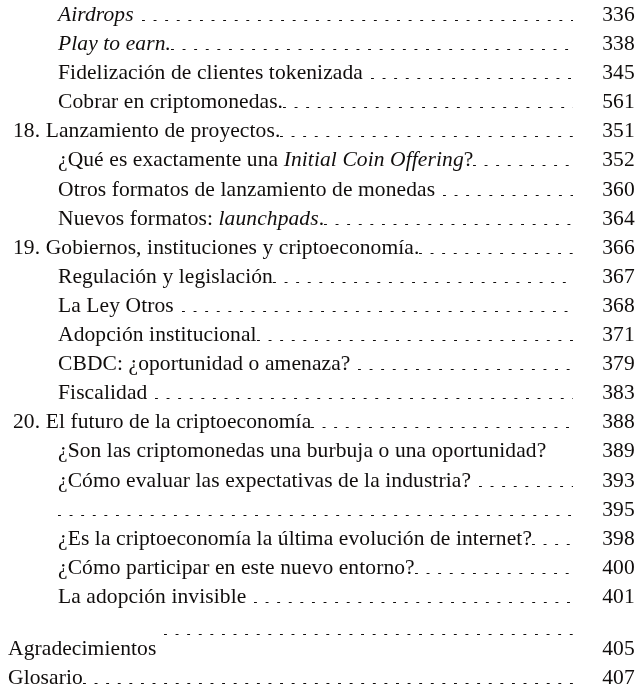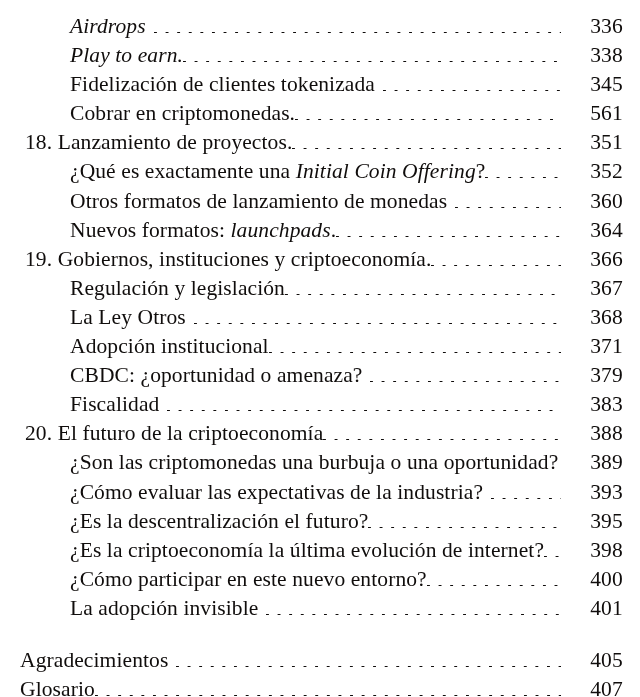--- a/index.html
+++ b/index.html
@@ -14,42 +14,42 @@
     overflow: hidden;
     font-family: "Liberation Serif", "DejaVu Serif", serif;
     color: #100d0c;
     -webkit-font-smoothing: antialiased;
   }
 
   #toc {
     position: relative;
     width: 640px;
     height: 697px;
-    padding: 12px;
+    padding: 0;
     box-sizing: border-box;
   }
 
   
   .toc-row {
     display: flex;
     align-items: baseline;
     width: 100%;
     box-sizing: border-box;
     height: 29.1px;
     font-size: 21.5px;
     line-height: 29.1px;
     white-space: nowrap;
   }
 
   
   .toc-row.lvl-chapter  { padding-left: 13px; }
   .toc-row.lvl-sub      { padding-left: 58px; }
   .toc-row.lvl-section  { padding-left: 8px; }
 
-  .toc-row.spacer-before { margin-top: 23px; }
+  .toc-row.spacer-before { margin-top: 23px; align-items: flex-end; }
 
   .row-title {
     flex: 0 0 auto;
     letter-spacing: 0.1px;
   }
   .row-title .it { font-style: italic; }
 
   
   .lead-gap { flex: 0 0 auto; width: 8px; }
   .toc-row.tight .lead-gap { width: 0px; }
@@ -204,21 +204,20 @@
       <span class="row-page">389</span>
     </div>
     <div class="toc-row lvl-sub">
       <span class="row-title">¿Cómo evaluar las expectativas de la industria?</span>
       <span class="lead-gap"></span>
       <span class="leader"></span>
       <span class="leader-tail"></span>
       <span class="row-page">393</span>
     </div>
     <div class="toc-row lvl-sub tight">
-      <span class="row-title">¿Es la descentralización el futuro?</span>
       <span class="lead-gap"></span>
       <span class="leader"></span>
       <span class="leader-tail"></span>
       <span class="row-page">395</span>
     </div>
     <div class="toc-row lvl-sub tight">
       <span class="row-title">¿Es la criptoeconomía la última evolución de internet?</span>
       <span class="lead-gap"></span>
       <span class="leader"></span>
       <span class="leader-tail"></span>

